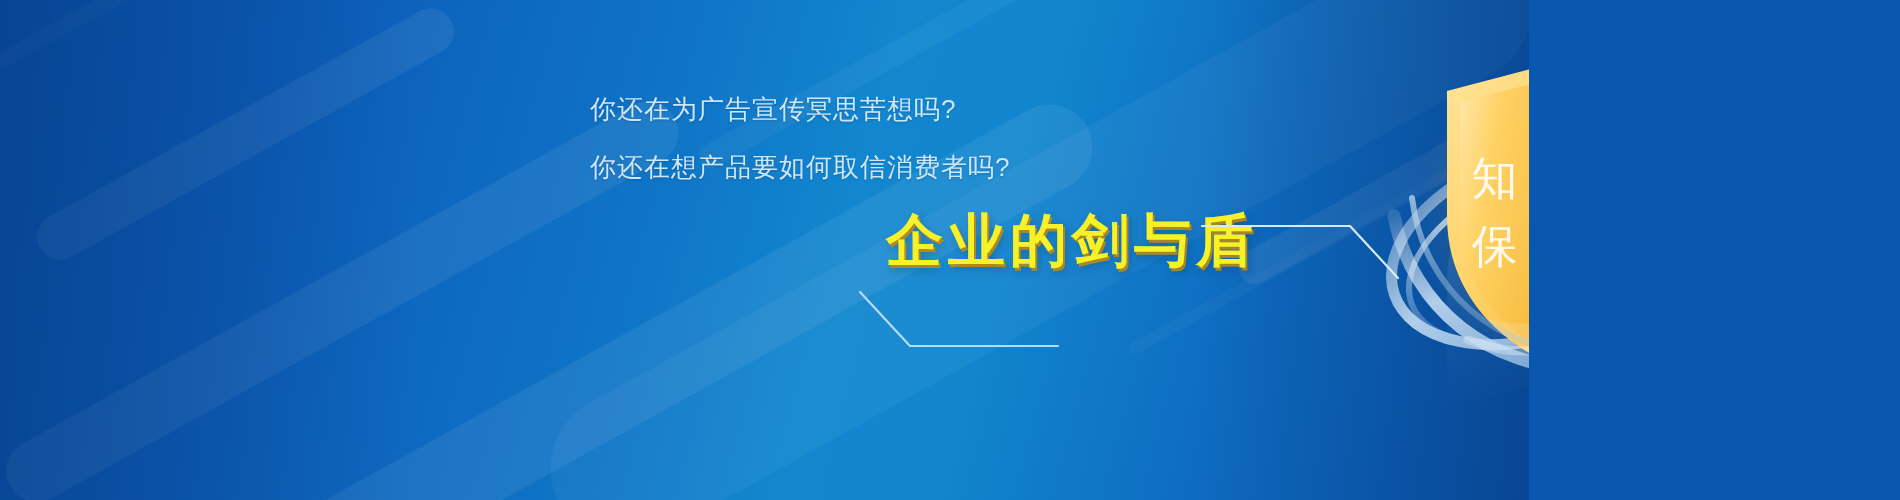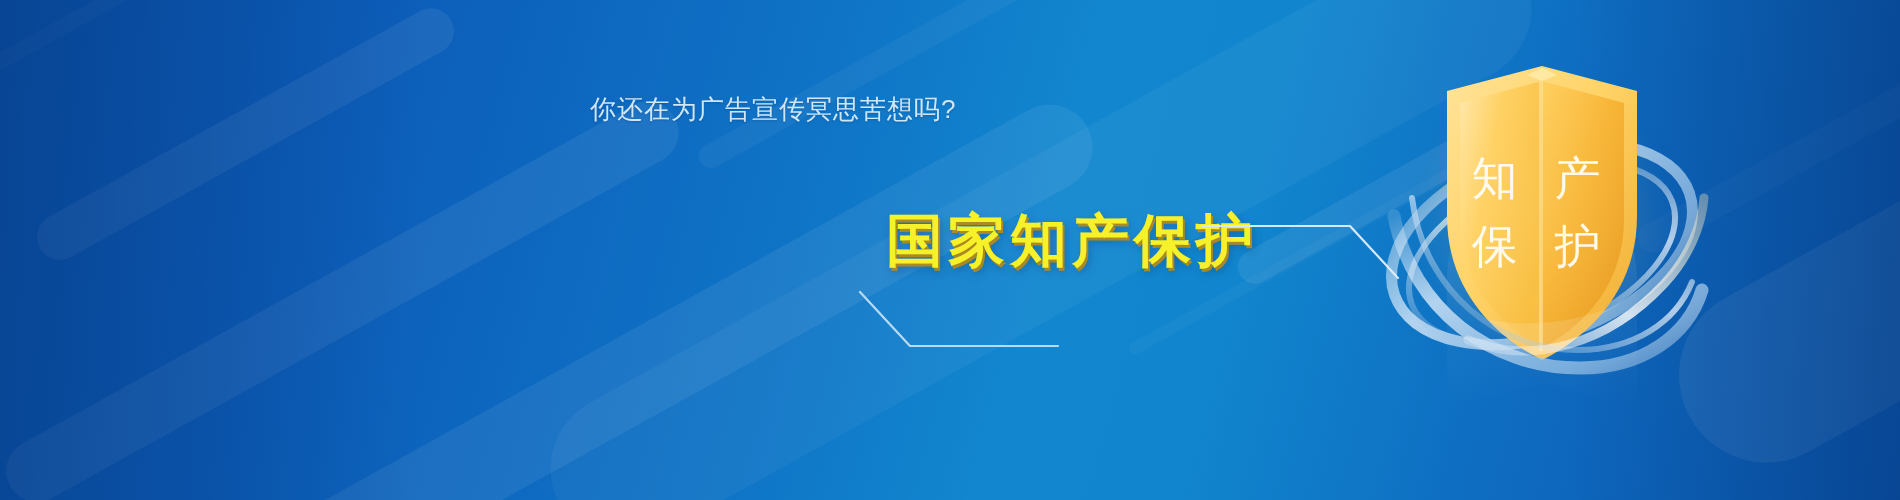--- a/index.html
+++ b/index.html
@@ -6,21 +6,21 @@
     margin: 0;
     padding: 0;
     background: #0a57b0;
   }
   body {
     font-family: "Liberation Sans", "DejaVu Sans", sans-serif;
   }
 
   .banner {
     position: relative;
-    width: 1900px;
+    width: 1529px;
     height: 500px;
     overflow: hidden;
     background: linear-gradient(105deg,
         #0a52ad 0%,
         #0c5cb8 18%,
         #0f74c6 42%,
         #1287cf 55%,
         #1186ce 64%,
         #0e6bc0 80%,
         #0b56b0 100%);
@@ -143,22 +143,23 @@
     <div class="stripe stripe-e faint"></div>
     <div class="stripe stripe-f faint"></div>
     <div class="blob blob-mid"></div>
     <div class="blob blob-right"></div>
     <div class="vign-left"></div>
     <div class="vign-right"></div>
   </div>
 
   <div class="copy">
     <div class="sub-line sub-1">你还在为广告宣传冥思苦想吗?</div>
-
-    <div class="headline headline-1">国家知产保护</div>
+    <div class="sub-line sub-2">你还在想产品要如何取信消费者吗?</div>
+
+    <div class="headline headline-1">企业的剑与盾</div>
 
     <div class="bracket bracket-top">
       <svg width="210" height="90" viewBox="0 0 210 90" fill="none">
         <path d="M2 30 L150 30 L198 82" stroke="#d6e9f8" stroke-width="2.2" stroke-linecap="round" stroke-linejoin="round"></path>
       </svg>
     </div>
 
     <div class="bracket bracket-bot">
       <svg width="210" height="90" viewBox="0 0 210 90" fill="none">
         <path d="M6 8 L56 62 L204 62" stroke="#b8dbf4" stroke-width="2.2" stroke-linecap="round" stroke-linejoin="round"></path>

